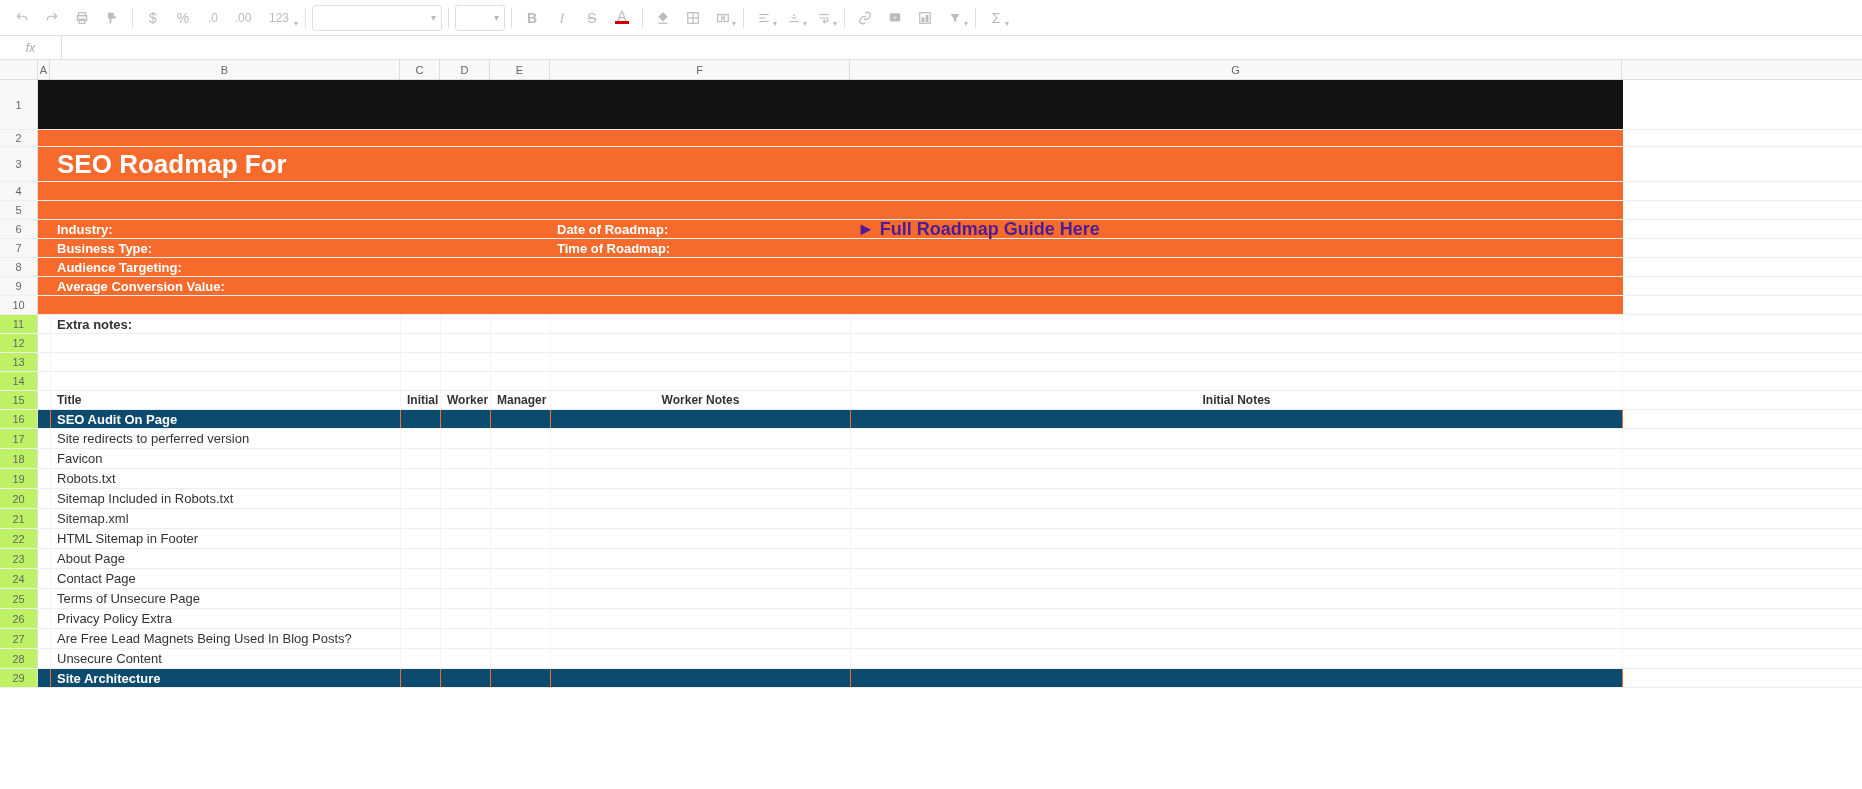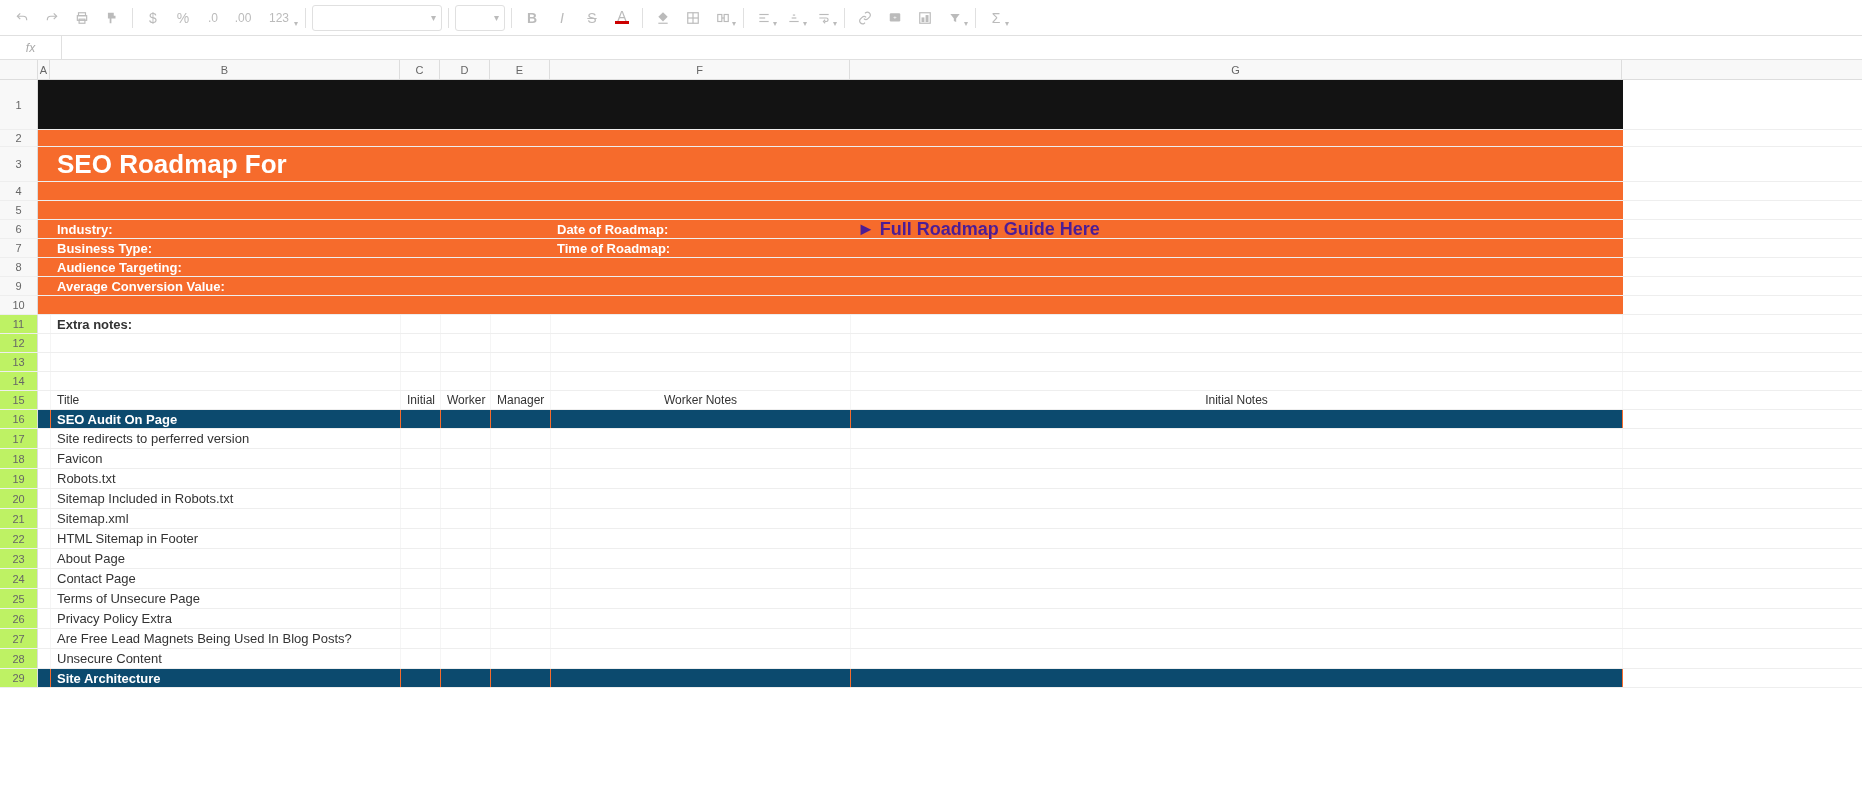--- a/index.html
+++ b/index.html
@@ -138,21 +138,21 @@
   .bold { font-weight: bold; }
 
   .row.h-black { height: 50px; }
   .row.h-title { height: 35px; }
   .row.h-meta { height: 19px; }
   .row.h-small { height: 17px; }
   .row.h-std { height: 19px; }
   .row.h-data { height: 20px; }
 
   
-  .hrow .cell { font-weight: normal; font-size: 12px; }
+  .hrow .cell { font-weight: bold; font-size: 12px; }
 
   
   .sect > .cell { background:#0c4a6e; border-right-color:#f66b2c; color:#fff; font-weight:bold; }
   .sect .row-h { background:#bef264; color:#666; }
 
   
   .uline-red { border-bottom: 3px solid #c00; display:inline-block; line-height:10px; padding:0 2px;}
 </style>
 </head>
 <body>

